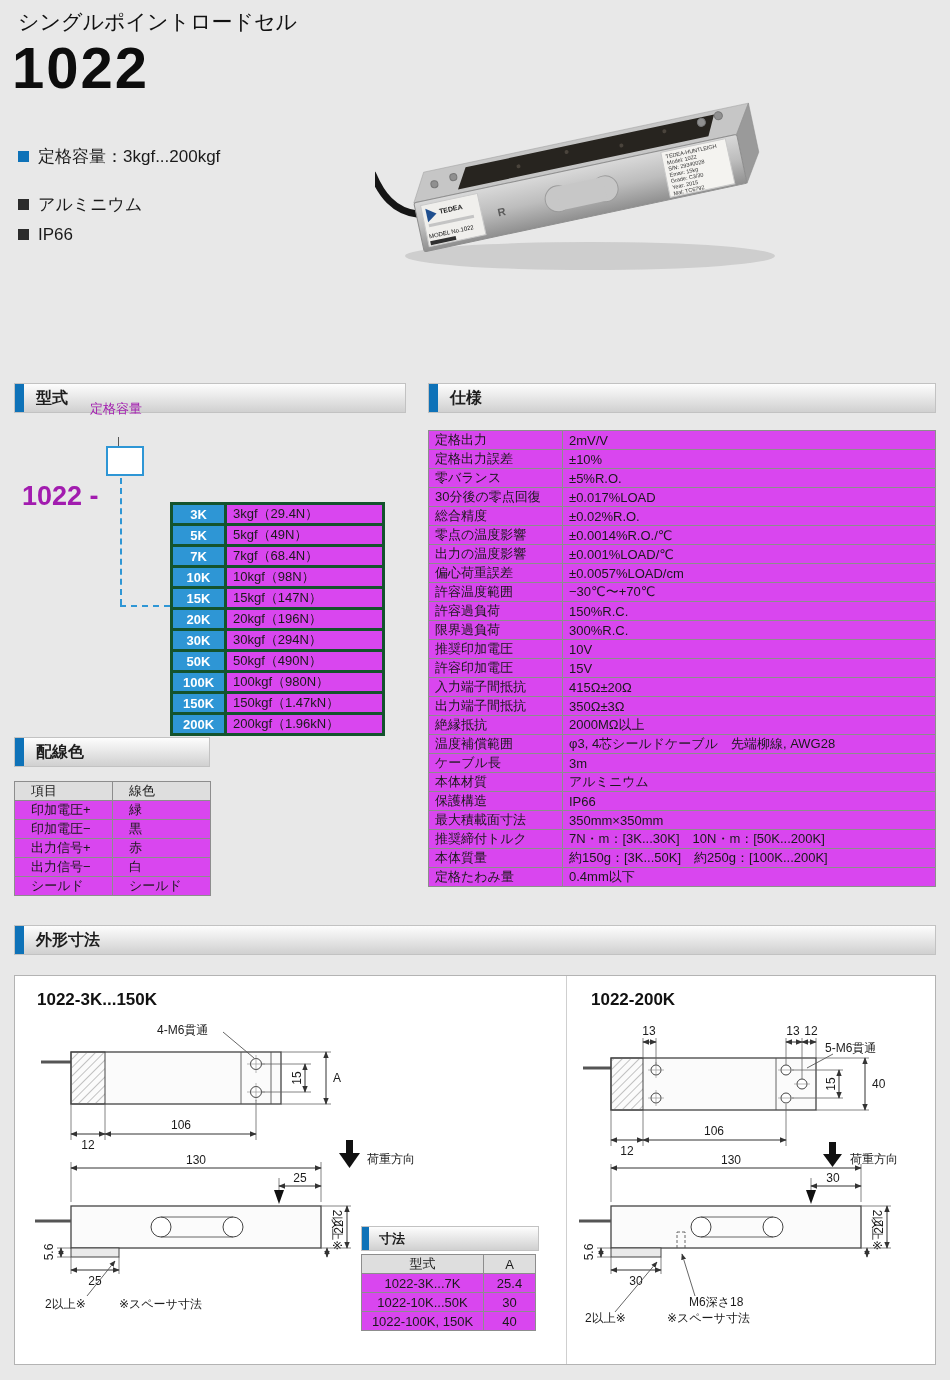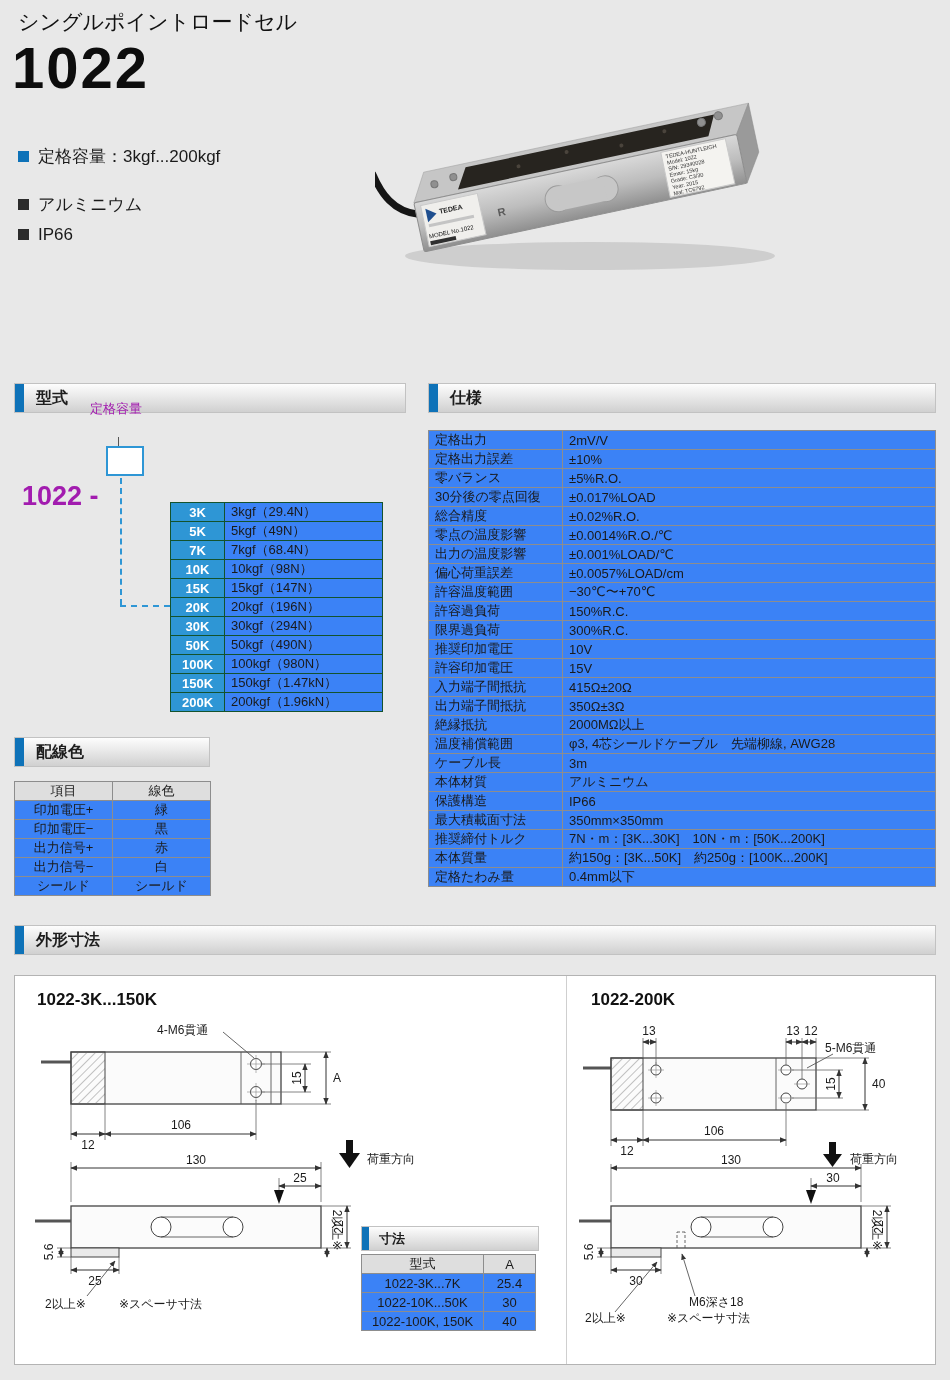--- a/index.html
+++ b/index.html
@@ -36,33 +36,33 @@
 
   
   .cap-label{position:absolute;left:90px;top:400px;font-size:13px;color:#a21caf;}
   .cap-tick{position:absolute;left:118px;top:437px;width:1px;height:9px;background:#555;}
   .model-prefix{position:absolute;left:22px;top:441px;font-size:27px;font-weight:bold;color:#a21caf;margin-top:40px;}
   .code-box{position:absolute;left:106px;top:446px;width:38px;height:30px;border:2px solid var(--cellblue);background:#fff;}
   .dash-v{position:absolute;left:120px;top:478px;height:127px;border-left:2px dashed var(--cellblue);}
   .dash-h{position:absolute;left:120px;top:605px;width:50px;border-top:2px dashed var(--cellblue);}
 
   
-  table{border-collapse:collapse;background:#3b82f6;}
+  table{border-collapse:collapse;background:#d946ef;}
   td,th{font-weight:normal;}
   .cap-table{position:absolute;left:170px;top:502px;}
-  .cap-table td{border:1px solid #14532d;font-size:13px;height:18px;padding:0 6px;white-space:nowrap;}
+  .cap-table td{border:3px solid #14532d;font-size:13px;height:18px;padding:0 6px;white-space:nowrap;}
   .cap-table td.code{width:54px;background:var(--cellblue);color:#fff;font-weight:bold;text-align:center;padding:0 4px;}
   .cap-table td.val{width:158px;}
 
   .spec-table{position:absolute;left:428px;top:430px;width:508px;}
   .spec-table td{border:1px solid #8d8d8d;font-size:13px;height:18px;padding:0 6px;white-space:nowrap;}
   .spec-table td:first-child{width:134px;}
 
   .wire-table{position:absolute;left:14px;top:781px;}
-  .wire-table td{border:1px solid #8d8d8d;font-size:13px;height:18px;padding:0 0;text-align:center;width:98px;}
+  .wire-table td{border:1px solid #8d8d8d;font-size:13px;height:18px;padding:0 16px;text-align:left;width:98px;}
   .wire-table tr.head td{background:#dedede;}
 
   .dim-table{position:absolute;}
   .dim-table td{border:1px solid #8d8d8d;font-size:13px;height:19px;padding:0 6px;text-align:center;white-space:nowrap;}
   .dim-table td:first-child{width:122px;}
   .dim-table td:last-child{width:52px;}
   .dim-table tr.head td{background:#dedede;}
 
   
   .dims-panel{position:absolute;left:14px;top:975px;width:922px;height:390px;background:#fff;border:1px solid #b3b3b3;}

